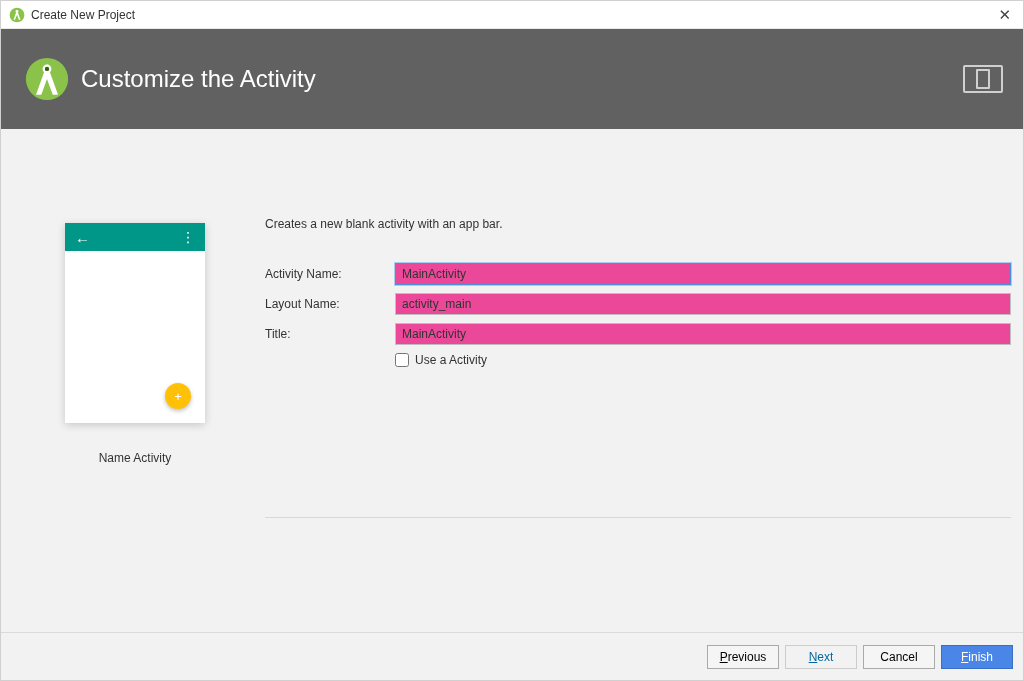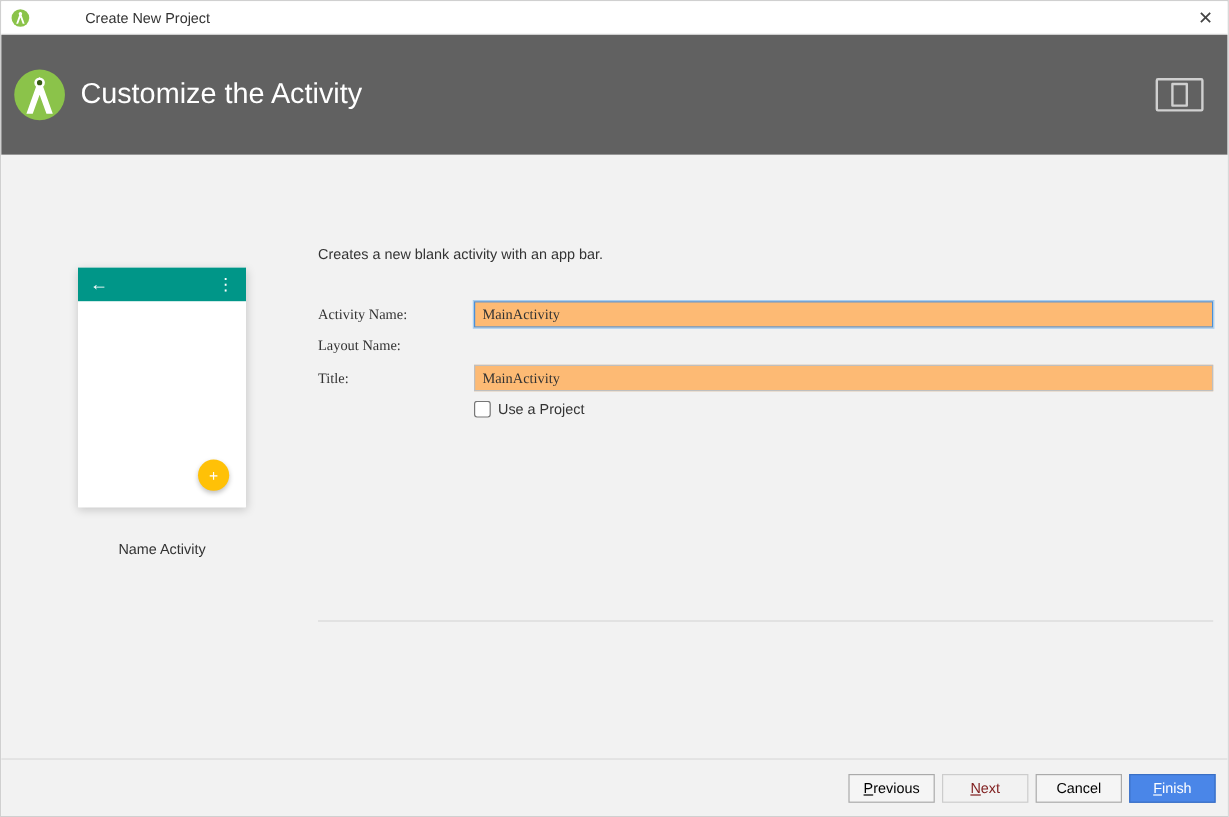--- a/index.html
+++ b/index.html
@@ -1,54 +1,54 @@
 <!DOCTYPE html>
 <html><head>
 <meta charset="utf-8">
 <style>
 * { box-sizing: border-box; margin: 0; padding: 0; }
 body { font-family: "Segoe UI", Tahoma, sans-serif; font-size: 12px; color: #333; background: #fff; width: 1024px; height: 681px; overflow: hidden; position: relative; border: 1px solid #d0d0d0; }
 
-.titlebar { height: 28px; display: flex; align-items: center; padding: 0 8px; background: #fff; border-bottom: 1px solid #e8e8e8; gap: 40px; }
+.titlebar { height: 28px; display: flex; align-items: center; padding: 0 8px; background: #fff; border-bottom: 1px solid #e8e8e8; }
 .titlebar .app-icon { width: 16px; height: 16px; margin-right: 6px; }
 .titlebar .title { flex: 1; font-size: 12px; color: #333; }
 .titlebar .close { font-size: 15px; color: #444; cursor: pointer; padding: 0 4px; font-family: Arial, sans-serif; }
 
-.header { background: #616161; height: 100px; display: flex; align-items: center; padding: 0 10px; position: relative; }
+.header { background: #616161; height: 100px; display: flex; align-items: center; padding: 0 24px; position: relative; }
 .header .logo { width: 44px; height: 44px; margin-right: 12px; }
 .header h1 { color: #fff; font-weight: 300; font-size: 24px; }
 .header .dev-icon { position: absolute; right: 20px; top: 50%; transform: translateY(-50%); width: 40px; height: 28px; border: 2px solid #d0d0d0; border-radius: 2px; display: flex; align-items: center; justify-content: center; }
 .header .dev-icon::after { content: ""; width: 10px; height: 16px; border: 2px solid #d0d0d0; border-radius: 1px; }
 
 .content { background: #f2f2f2; position: absolute; top: 128px; left: 0; right: 0; bottom: 48px; padding: 0; }
 
 .preview { position: absolute; left: 64px; top: 94px; width: 140px; text-align: center; }
 .phone { width: 140px; height: 200px; background: #fff; box-shadow: 0 2px 8px rgba(0,0,0,0.18); position: relative; border-radius: 1px; }
 .phone .appbar { height: 28px; background: #009688; display: flex; align-items: center; justify-content: space-between; padding: 0 10px; }
 .phone .appbar .back { color: #fff; font-size: 15px; }
 .phone .appbar .menu { color: #fff; font-size: 14px; letter-spacing: 0px; }
 .phone .fab { position: absolute; right: 14px; bottom: 14px; width: 26px; height: 26px; border-radius: 50%; background: #ffc107; display: flex; align-items: center; justify-content: center; color: #fff; font-size: 13px; box-shadow: 0 2px 4px rgba(0,0,0,0.25); }
 .preview-label { margin-top: 28px; font-size: 12px; color: #333; }
 
-.form-area { position: absolute; left: 264px; right: 12px; top: 76px; }
+.form-area { position: absolute; left: 264px; right: 12px; top: 88px; }
 .desc { font-size: 12px; color: #333; margin-bottom: 32px; }
-.form-row { display: flex; align-items: center; margin-bottom: 8px; font-family: Liberation Serif, serif; }
+.form-row { display: flex; align-items: center; margin-bottom: 8px; }
 .form-row label { width: 130px; font-size: 12px; color: #333; }
-.form-row input[type="text"] { flex: 1; height: 22px; border: 1px solid #bfbfbf; padding: 2px 6px; font-size: 12px; font-family: inherit; color: #333; background: #fdba74; }
+.form-row input[type="text"] { flex: 1; height: 22px; border: 1px solid #bfbfbf; padding: 2px 6px; font-size: 12px; font-family: inherit; color: #333; background: #ec4899; }
 .form-row input[type="text"].focused { border: 1px solid #4a90d9; outline: 1px solid #a8cdef; }
 .checkbox-row { display: flex; align-items: center; margin-left: 130px; margin-top: 4px; }
 .checkbox-row input { width: 14px; height: 14px; margin-right: 6px; }
 .checkbox-row span { font-size: 12px; color: #333; }
 
 .sep { position: absolute; left: 264px; right: 12px; top: 388px; border-top: 1px solid #d8d8d8; }
 .hint { position: absolute; left: 264px; top: 412px; font-size: 12px; color: #333; }
 
 .footer { position: absolute; left: 0; right: 0; bottom: 0; height: 48px; background: #f2f2f2; border-top: 1px solid #dadada; display: flex; align-items: center; justify-content: flex-end; padding: 0 10px; gap: 6px; }
 .footer button { min-width: 72px; height: 24px; font-size: 12px; font-family: inherit; border: 1px solid #aaa; background: #f5f5f5; cursor: pointer; padding: 0 10px; }
-.footer button:disabled { color: #7f1d1d; cursor: default; background: #f2f2f2; border-color: #ccc; }
+.footer button:disabled { color: #0369a1; cursor: default; background: #f2f2f2; border-color: #ccc; }
 .footer button.primary { background: #4a86e8; border: 1px solid #3a6fc4; color: #fff; }
 .footer button .u { text-decoration: underline; }
 </style>
 </head>
 <body>
 
 <div class="titlebar">
   <svg class="app-icon" viewBox="0 0 100 100">
     <circle cx="50" cy="50" r="46" fill="#8bc34a"></circle>
     <path d="M50 18 L28 80 L38 80 L50 48 L62 80 L72 80 Z" fill="#fff"></path>
@@ -84,28 +84,29 @@
 
   <div class="form-area">
     <div class="desc">Creates a new blank activity with an app bar.</div>
 
     <div class="form-row">
       <label>Activity Name:</label>
       <input type="text" class="focused" value="MainActivity" style="">
     </div>
     <div class="form-row">
       <label>Layout Name:</label>
+      <input type="text" value="activity_main" style="">
     </div>
     <div class="form-row">
       <label>Title:</label>
       <input type="text" value="MainActivity" style="">
     </div>
     <div class="checkbox-row">
       <input type="checkbox" style="">
-      <span>Use a Project</span>
+      <span>Use a Activity</span>
     </div>
   </div>
 
   <div class="sep"></div>
 
 </div>
 
 <div class="footer">
   <button><span class="u">P</span><span>revious</span></button>
   <button disabled=""><span class="u">N</span><span>ext</span></button>

